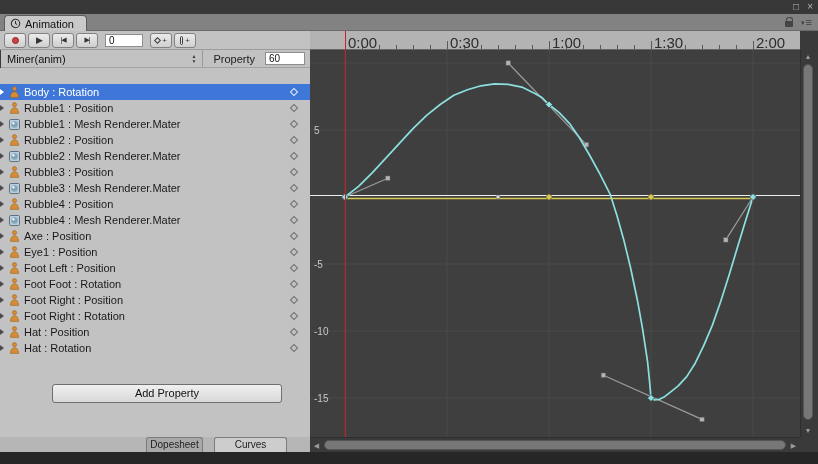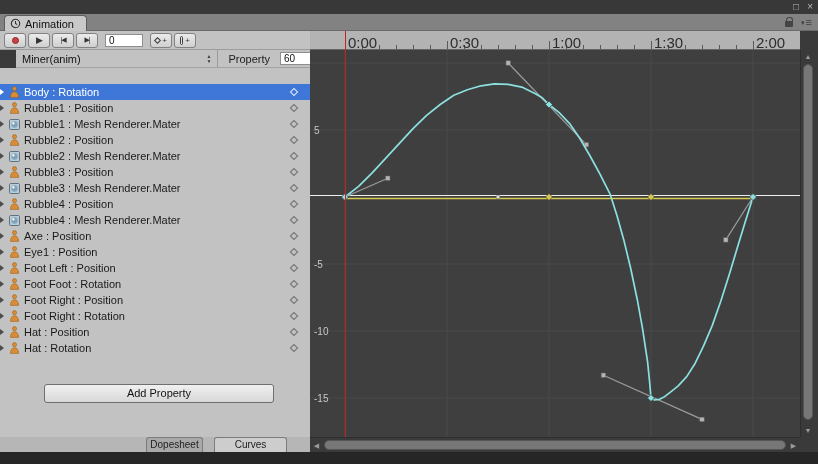--- a/index.html
+++ b/index.html
@@ -23,41 +23,41 @@
   
   .toolbar{position:absolute;left:0;top:31px;width:310px;height:19px;background:#c2c2c2;border-bottom:1px solid #9c9c9c;display:flex;align-items:center;gap:2px;padding:0 4px}
   .tbtn{width:22px;height:15px;background:linear-gradient(#ebebeb,#cfcfcf);border:1px solid #828282;border-radius:3px;display:flex;align-items:center;justify-content:center;font-size:7px;color:#333;letter-spacing:-1px;cursor:default}
   .recdot{width:7px;height:7px;border-radius:50%;background:#cf4040;border:1px solid #8c2626}
   .framefield{width:38px;height:13px;background:#fff;border:1px solid #8e8e8e;font-size:10px;padding:0 3px;margin:0 5px;color:#111;font-family:"Liberation Sans",sans-serif}
   .ico-diamond{width:5px;height:5px;border:1px solid #3c3c3c;transform:rotate(45deg);display:inline-block}
   .ico-marker{width:3px;height:9px;border:1px solid #3c3c3c;border-radius:2px;display:inline-block;background:#e8e8e8}
   .plus{font-size:8px;letter-spacing:0;margin-left:2px;color:#333}
 
   
-  .clipbar{position:absolute;left:16px;top:50px;width:310px;height:18px;background:#c2c2c2;border-bottom:1px solid #a2a2a2;display:flex;align-items:center;padding:0 6px}
+  .clipbar{position:absolute;left:1px;top:50px;width:310px;height:18px;background:#c2c2c2;border-bottom:1px solid #a2a2a2;display:flex;align-items:center;padding:0 6px}
   .clipdrop{display:flex;align-items:center;width:204px;border-right:1px solid #9a9a9a;height:100%;cursor:default}
   .clipname{flex:1;color:#111}
   .updown{display:flex;flex-direction:column;font-size:5px;line-height:4.5px;color:#3a3a3a;margin-right:6px}
   .sampleslabel{margin-left:10px;color:#1c1c1c}
   .samplesfield{width:40px;height:13px;background:#fff;border:1px solid #8e8e8e;font-size:10px;padding:0 3px;margin-left:10px;color:#111;font-family:"Liberation Sans",sans-serif}
 
   
   .leftpanel{position:absolute;left:0;top:68px;width:310px;height:369px;background:#c2c2c2;overflow:hidden}
   .rows{position:absolute;left:0;top:16px;width:310px}
   .prow{position:relative;height:16px;display:flex;align-items:center;gap:4px;color:#1a1a1a;cursor:default}
   .prow.selected{background:#3e77d8;color:#fff}
   .fold{width:0;height:0;border-left:4px solid #4b4b4b;border-top:3.5px solid transparent;border-bottom:3.5px solid transparent}
   .prow.selected .fold{border-left-color:#fff}
   .picon{display:none;width:12px;height:12px;align-items:center;justify-content:center}
   .prow.icon-avatar .picon.avatar{display:inline-flex}
   .prow.icon-material .picon.material{display:inline-flex}
   .plabel{white-space:nowrap;overflow:hidden}
   .pkey{position:absolute;right:13px;top:5px;width:6px;height:6px;border:1px solid #6f6f6f;transform:rotate(45deg)}
   .prow.selected .pkey{border-color:#e2ebf8}
-  .addprop{position:absolute;left:44px;top:316px;width:230px;height:19px;background:linear-gradient(#f0f0f0,#d8d8d8);border:1px solid #6f6f6f;border-radius:3px;text-align:center;line-height:17px;color:#111;cursor:default}
+  .addprop{position:absolute;left:52px;top:316px;width:230px;height:19px;background:linear-gradient(#f0f0f0,#d8d8d8);border:1px solid #6f6f6f;border-radius:3px;text-align:center;line-height:17px;color:#111;cursor:default}
 
   
   .ruler{position:absolute;left:310px;top:31px;width:490px;height:19px;background:#b3b3b3;border-bottom:1px solid #666;overflow:hidden}
   .rlabel{position:absolute;top:3px;font-size:15px;color:#2d2d2d}
   .rtick{position:absolute;bottom:0;width:1px;height:4px;background:#5a5a5a}
   .rtick.major{height:8px}
 
   
   .curvearea{position:absolute;left:310px;top:50px;width:490px;height:387px;background:#3f3f3f;overflow:hidden}
   .curvearea svg{position:absolute;left:0;top:0}

